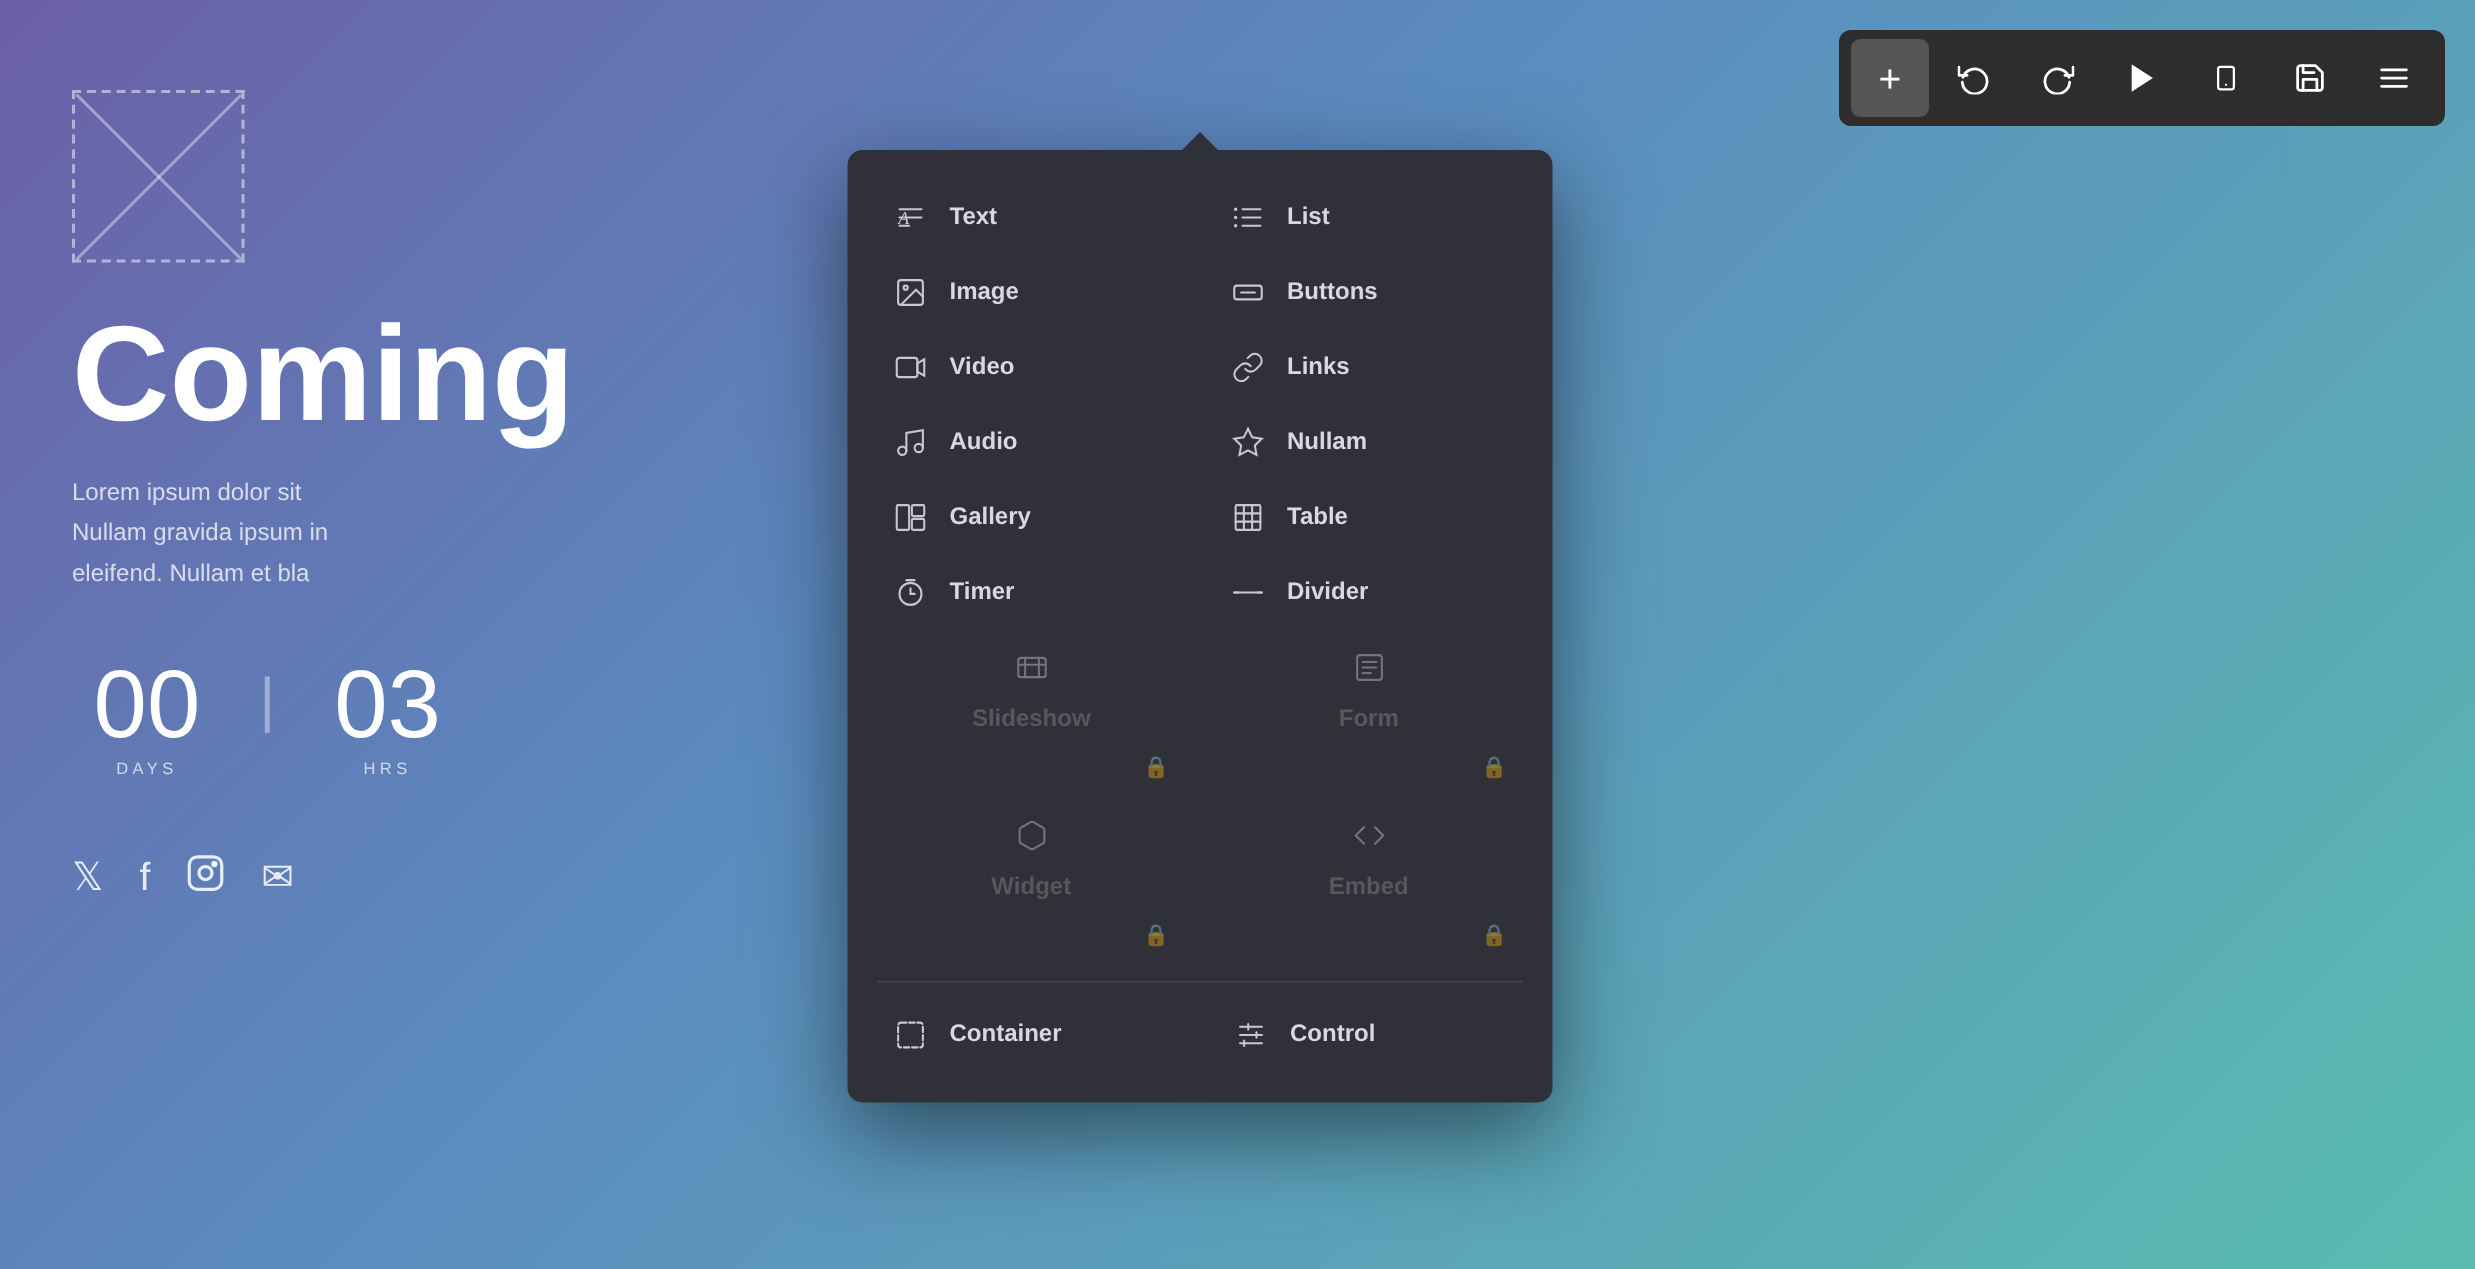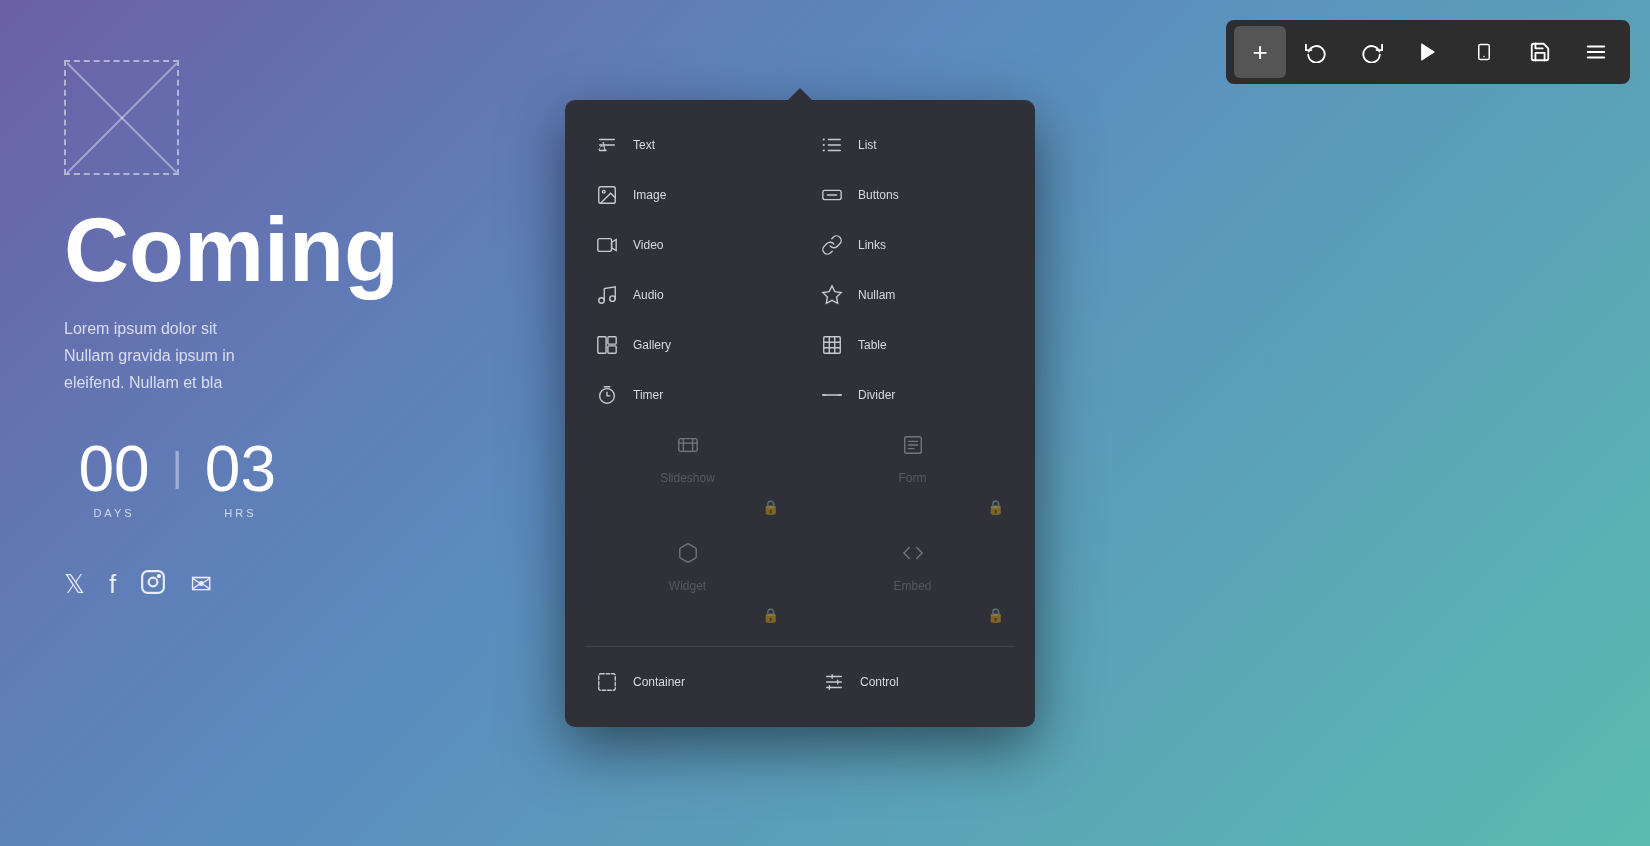--- a/index.html
+++ b/index.html
@@ -40,21 +40,21 @@
     }
     .toolbar-btn.add-btn {
       background: #555;
       font-size: 26px;
       font-weight: 300;
     }
 
     
     #page-content {
       position: absolute;
-      left: 64px;
+      left: 48px;
       top: 60px;
       color: white;
     }
 
     
     .placeholder-box {
       width: 115px;
       height: 115px;
       border: 2px dashed rgba(255,255,255,0.5);
       position: relative;
@@ -90,21 +90,21 @@
       font-size: 16px;
       color: rgba(255,255,255,0.75);
       line-height: 1.7;
       max-width: 240px;
     }
 
     
     .countdown {
       display: flex;
       align-items: center;
-      gap: 0;
+      gap: 17px;
       margin-top: 40px;
     }
     .countdown-unit {
       text-align: center;
       min-width: 100px;
     }
     .countdown-number {
       font-size: 64px;
       font-weight: 300;
       color: white;
@@ -190,23 +190,23 @@
       justify-content: center;
       flex-shrink: 0;
     }
     .menu-icon svg {
       fill: none;
       stroke: #c8c8d0;
       stroke-width: 1.5;
     }
 
     .menu-label {
-      font-size: 12px;
+      font-size: 16px;
       color: #d8d8e0;
-      font-weight: 400;
+      font-weight: 700;
     }
     .menu-item.disabled .menu-label {
       color: #888;
     }
 
     .lock-icon {
       margin-left: auto;
       font-size: 14px;
       color: #e0b840;
     }

